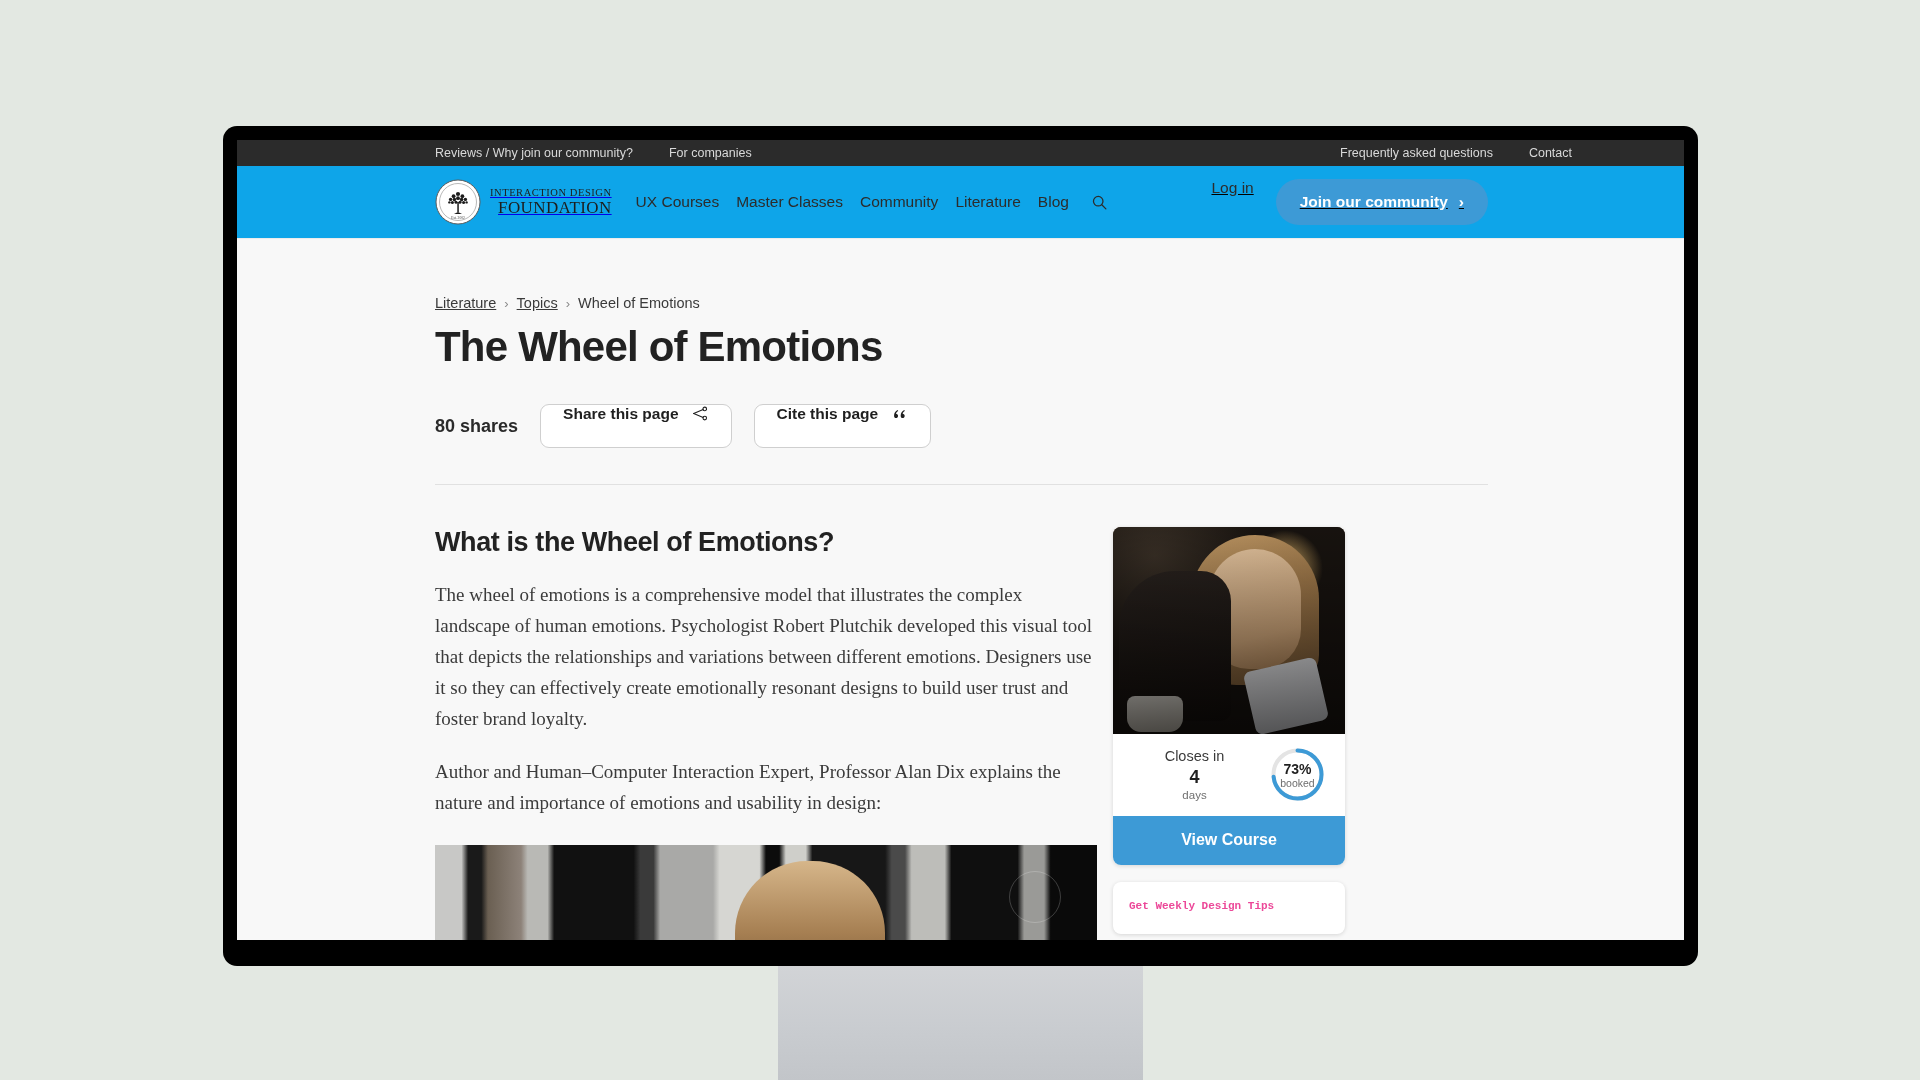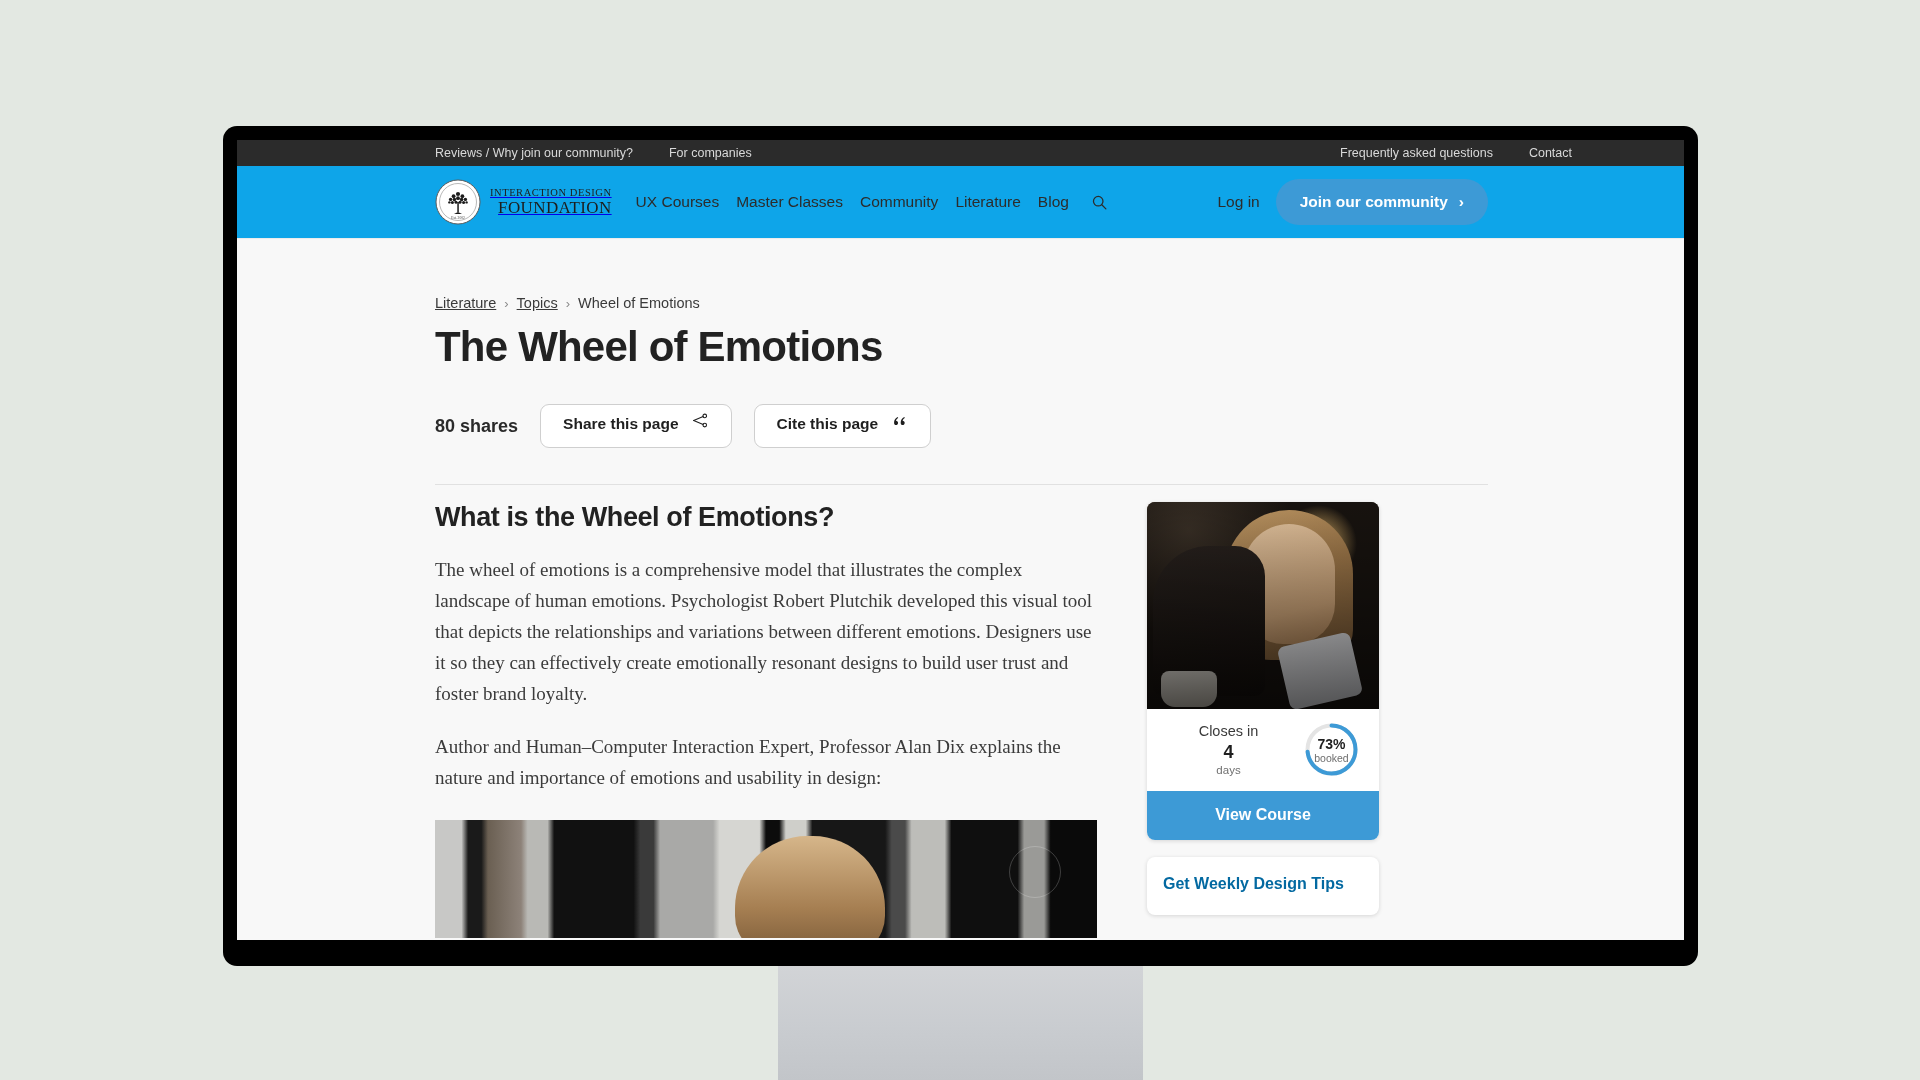--- a/index.html
+++ b/index.html
@@ -130,22 +130,23 @@
     width: 22px;
     height: 22px;
     margin-left: 3px;
     background: none;
     border: none;
     cursor: pointer;
   }
   .header-right {
     margin-left: auto;
     display: flex;
-    align-items: center;
-    gap: 16px;
+    align-items: flex-start;
+    gap: 22px;
+    text-decoration: underline;
   }
   .login-link {
     font-size: 15.5px;
     color: #2c2c2c;
     text-decoration: none;
     white-space: nowrap;
   }
   .join-btn {
     background: #3d9ad6;
     color: #ffffff;
@@ -215,39 +216,39 @@
   .share-count {
     font-size: 18px;
     font-weight: bold;
     color: #2a2a2a;
   }
   .pill-btn {
     height: 44px;
     border: 1px solid #cfcfcf;
     background: #ffffff;
     border-radius: 9px;
-    padding: 14px 22px;
-    display: flex;
-    align-items: flex-end;
+    padding: 0 22px;
+    display: flex;
+    align-items: flex-start;
     gap: 13px;
     font-size: 15.5px;
     font-weight: bold;
     color: #1f1f1f;
     font-family: "Liberation Sans", sans-serif;
     cursor: pointer;
   }
   .divider {
     border-top: 1px solid #e1e1e1;
     margin-top: 36px;
   }
 
   .columns {
     display: flex;
-    gap: 50px;
-    margin-top: 17px;
+    gap: 16px;
+    margin-top: 42px;
   }
   .col-main { width: 662px; flex: none; }
   .col-side { width: 232px; flex: none; }
 
   .section-h2 {
     font-size: 27px;
     font-weight: bold;
     color: #222222;
     letter-spacing: -0.4px;
   }
@@ -427,23 +428,24 @@
 
   .tips-card {
     width: 232px;
     margin-top: 17px;
     background: #ffffff;
     border-radius: 8px;
     box-shadow: 0 1px 4px rgba(0,0,0,0.14);
     padding: 18px 16px 22px 16px;
   }
   .tips-title {
-    font-size: 16px;
-    font-weight: bold;
-    color: #0369a1;
+    font-size: 11px;
+    font-weight: bold;
+    color: #ec4899;
+    font-family: Liberation Mono, monospace;
   }
 </style>
 </head>
 <body>
 
 <div class="monitor-stand-neck"></div>
 
 <div class="monitor">
   <div class="screen">
 

